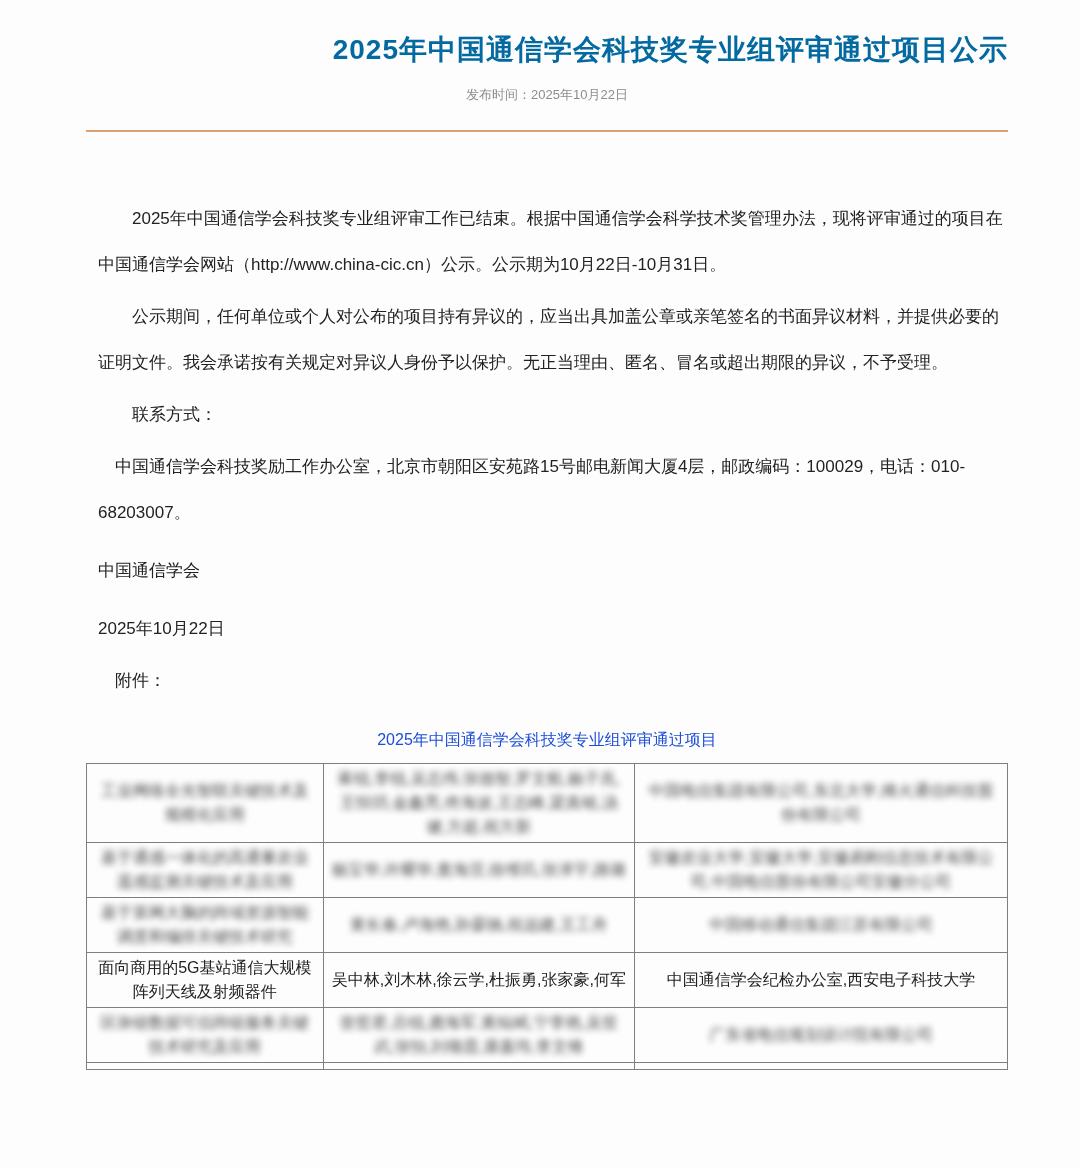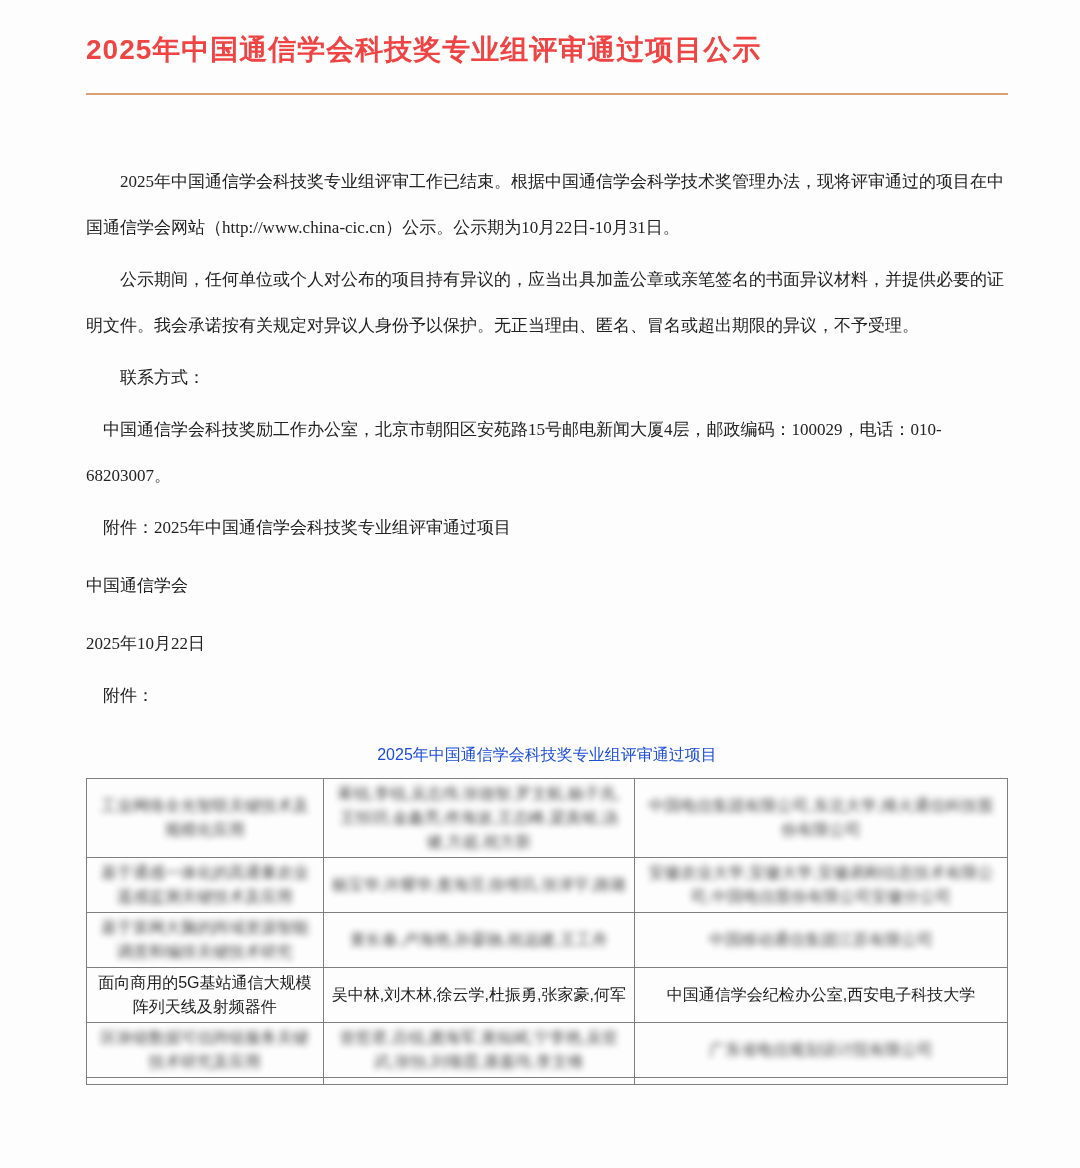--- a/index.html
+++ b/index.html
@@ -12,45 +12,44 @@
     font-family: "Liberation Sans", "DejaVu Sans", sans-serif;
     color: #1f1f1f;
   }
   .page {
     width: 1080px;
     height: 1168px;
     padding: 0 72px 0 86px;
   }
   .doc-title {
     padding-top: 14px;
-    text-align: left;
+    text-align: right;
     font-size: 28px;
     line-height: 34px;
     font-weight: 700;
-    color: #ef4444;
+    color: #0369a1;
     letter-spacing: 1px;
   }
   .pub-date {
     margin-top: 11px;
     text-align: center;
     font-size: 13px;
     color: #8c8c8c;
   }
   .divider {
     margin-top: 26px;
     border: 0;
     border-top: 2px solid #d9a173;
   }
   .content { margin-top: 64px; }
   .para {
     font-size: 17px;
     line-height: 46px;
-    margin: 0 0 6px 0;
+    margin: 0 0 6px 12px;
     color: #222;
-    font-family: Liberation Serif, serif;
   }
   .indent2 { text-indent: 2em; }
   .indent1 { text-indent: 1em; }
   .align-right {
     text-align: left;
     padding-right: 12px;
     margin-top: 12px;
   }
   .table-caption {
     margin: 26px 0 12px 0;
@@ -79,35 +78,35 @@
   .cell-text { display: inline-block; }
   .blurred { filter: blur(3px); opacity: .85; }
 </style>
 </head>
 <body>
 
 <div class="page">
 
   <h1 class="doc-title">2025年中国通信学会科技奖专业组评审通过项目公示</h1>
 
+  <div class="pub-date" style="color: rgb(140, 140, 140);">发布时间：2025年10月22日</div>
 
   <hr class="divider" style="border-top-color: rgb(217, 161, 115);">
 
   <div class="content">
 
     <p class="para indent2">2025年中国通信学会科技奖专业组评审工作已结束。根据中国通信学会科学技术奖管理办法，现将评审通过的项目在中国通信学会网站（http://www.china-cic.cn）公示。公示期为10月22日-10月31日。</p>
 
     <p class="para indent2">公示期间，任何单位或个人对公布的项目持有异议的，应当出具加盖公章或亲笔签名的书面异议材料，并提供必要的证明文件。我会承诺按有关规定对异议人身份予以保护。无正当理由、匿名、冒名或超出期限的异议，不予受理。</p>
 
     <p class="para indent2">联系方式：</p>
 
 
     <p class="para indent1">中国通信学会科技奖励工作办公室，北京市朝阳区安苑路15号邮电新闻大厦4层，邮政编码：100029，电话：010-68203007。</p>
 
-    <p class="para indent1">附件：2025年中国通信学会科技奖专业组评审通过项目</p>
 
     <p class="para align-right">中国通信学会</p>
 
     <p class="para align-right">2025年10月22日</p>
 
     <p class="para indent1">附件：</p>
 
     <div class="table-caption">2025年中国通信学会科技奖专业组评审通过项目</div>
 
     <table class="projects">

